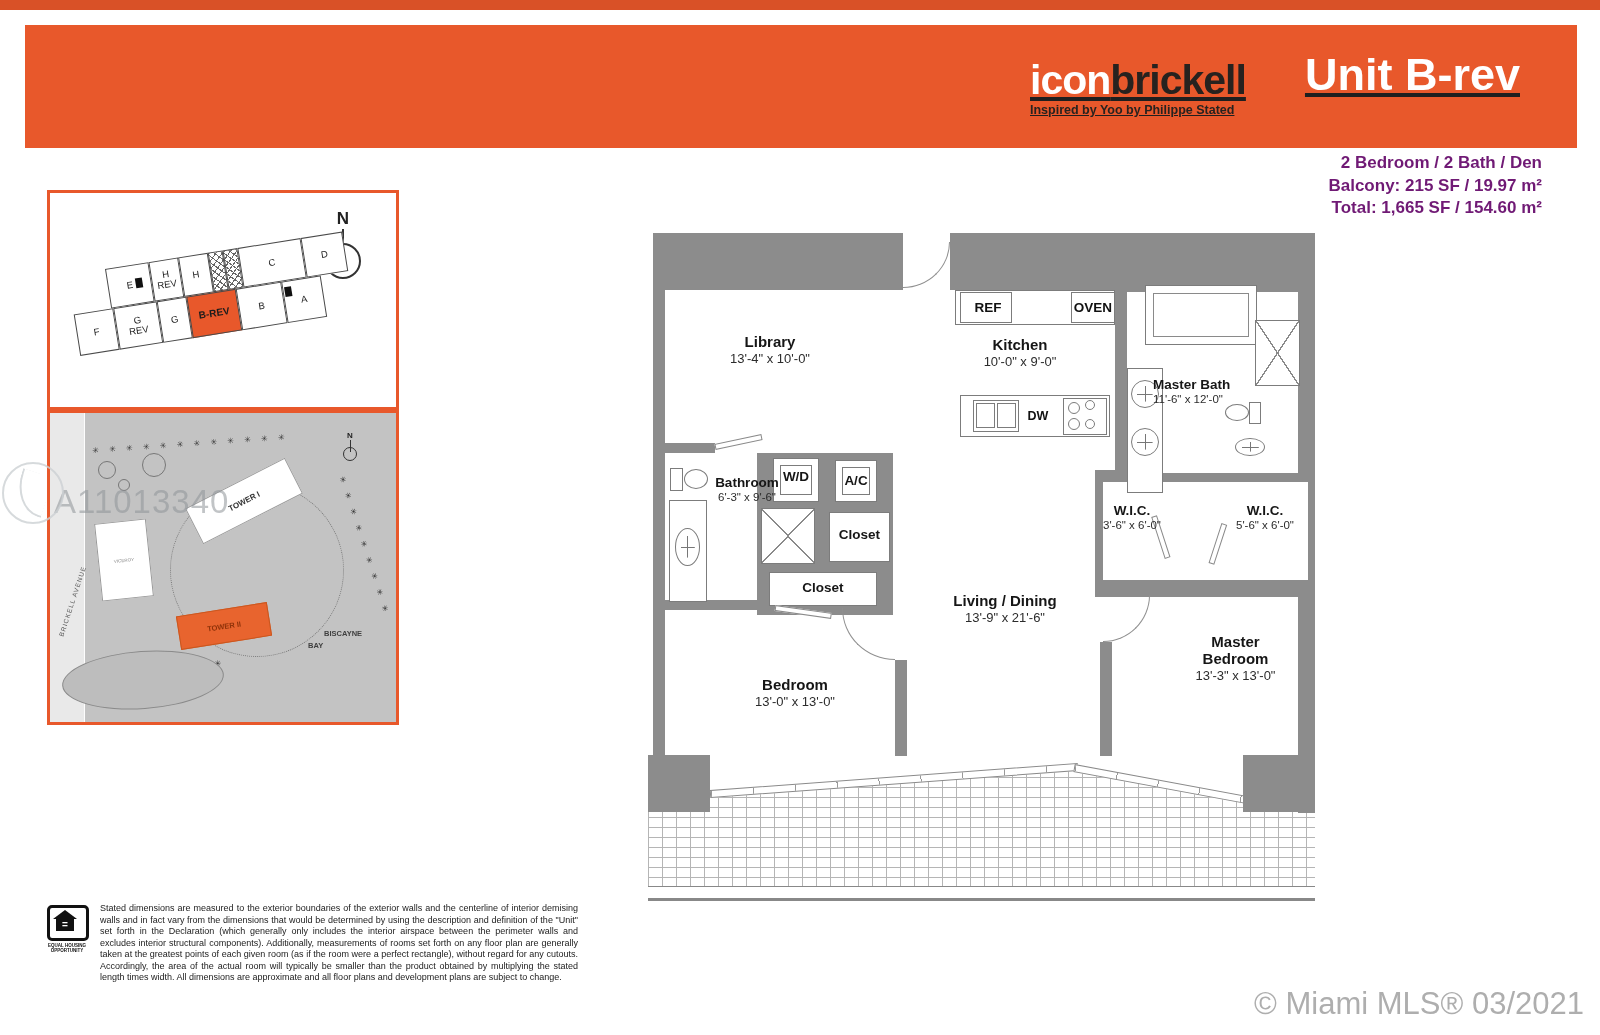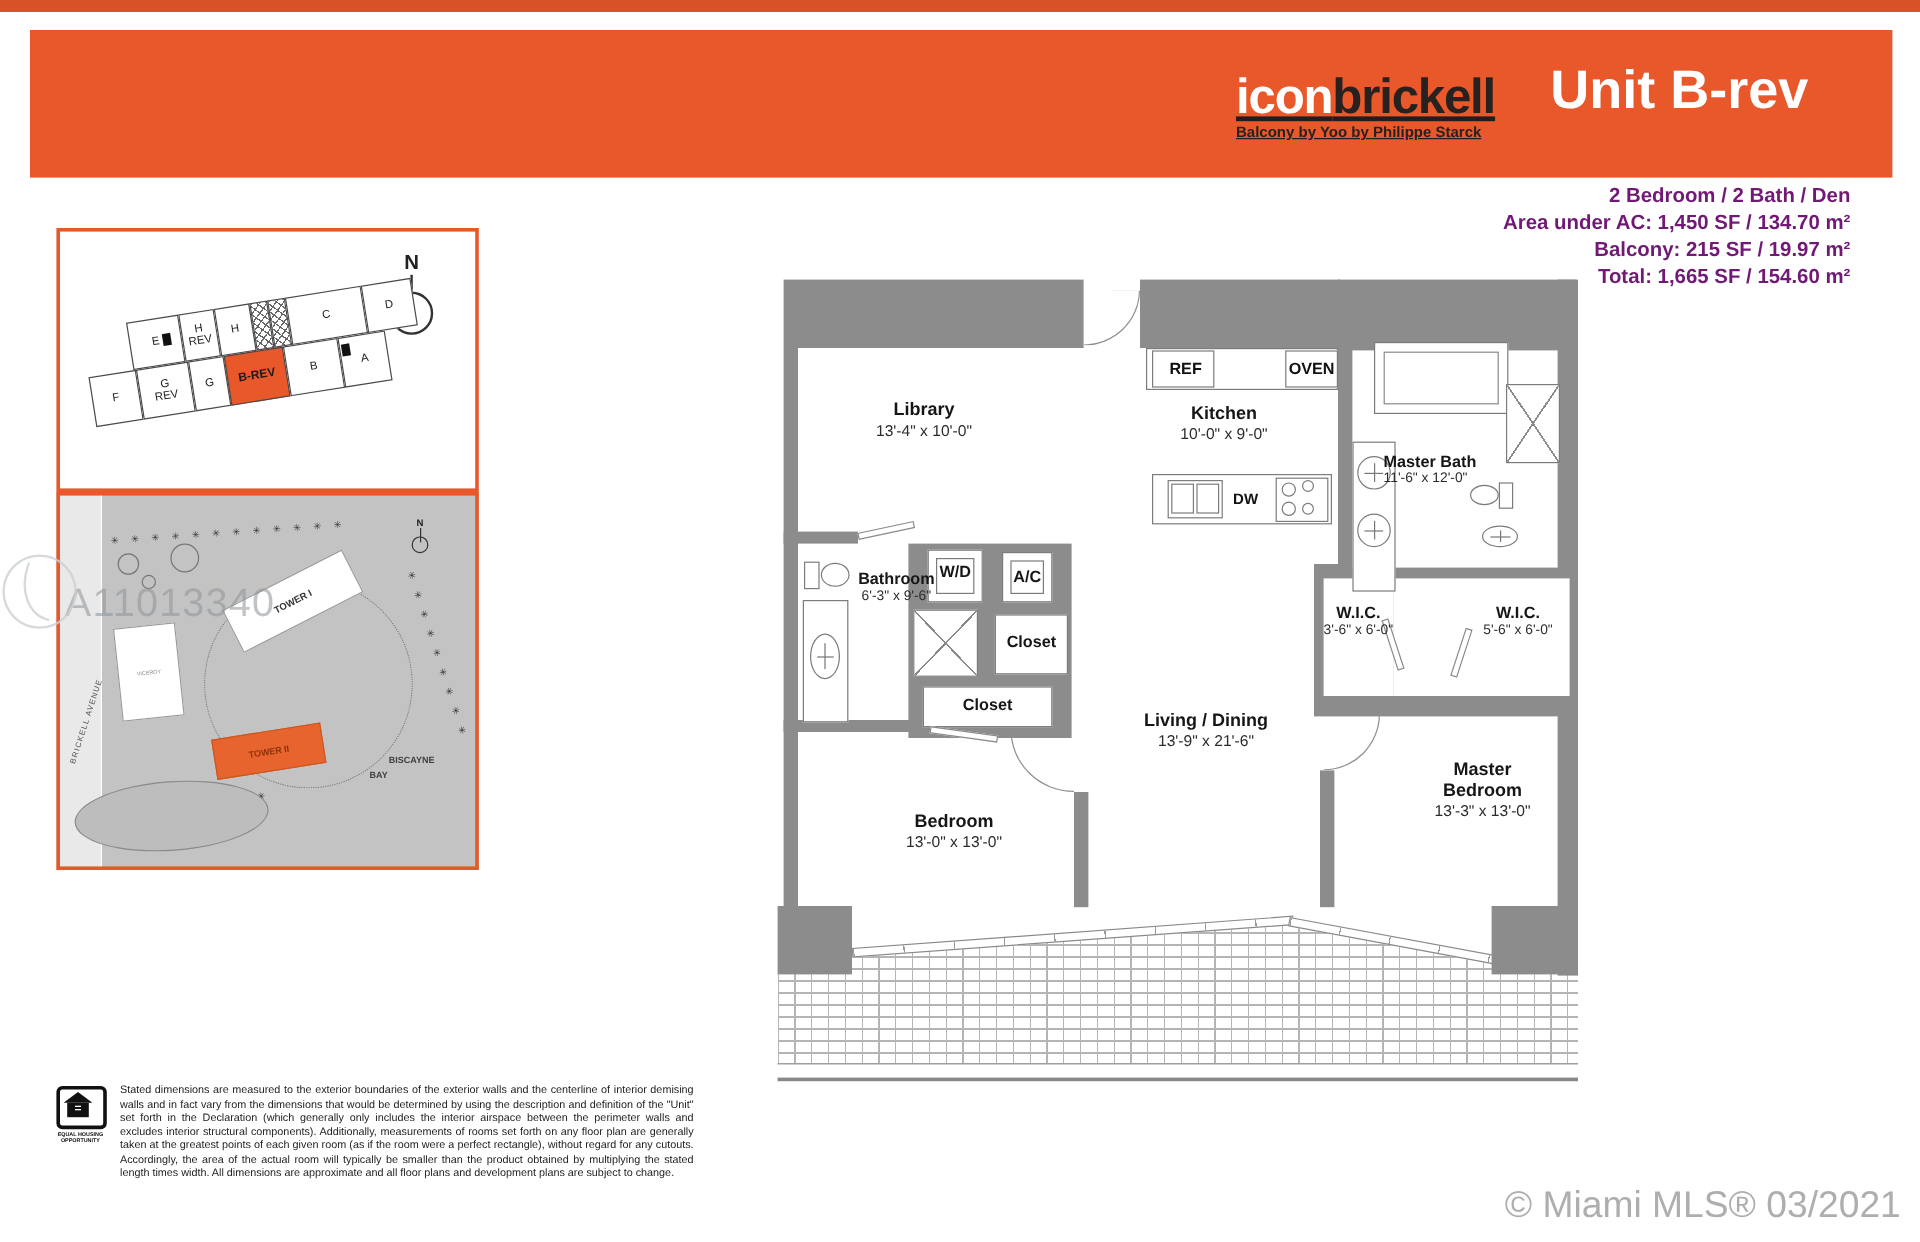--- a/index.html
+++ b/index.html
@@ -7,21 +7,21 @@
         font-family:"Liberation Sans", sans-serif;color:#1f1f1f;}
   .abs{position:absolute;}
   
   .top-strip{position:absolute;left:0;top:0;width:1600px;height:10px;background:#d95127;}
   .header{position:absolute;left:25px;top:25px;width:1552px;height:123px;background:#e8582b;}
   .brand{position:absolute;left:1005px;top:34px;width:290px;text-align:left;text-decoration:underline;}
   .brand .bt{font-size:41px;font-weight:bold;letter-spacing:-1px;line-height:42px;}
   .brand .bi{color:#ffffff;}
   .brand .bb{color:#27221f;}
   .brand .tag{font-size:12.5px;font-weight:bold;color:#27221f;margin-top:2px;}
-  .unitblk{position:absolute;right:70px;top:26px;text-align:left;}
+  .unitblk{position:absolute;right:57px;top:26px;text-align:left;text-decoration:underline;}
   .unitblk .ut{font-size:45px;font-weight:bold;color:#ffffff;line-height:48px;}
   .unitblk .ul{font-size:26px;font-weight:bold;color:#1d1d1d;margin-top:6px;letter-spacing:.5px;}
   
   .stats{position:absolute;right:58px;top:152px;width:460px;text-align:right;
          font-size:17px;font-weight:bold;line-height:22.5px;color:#701a75;}
   
   .keybox{position:absolute;left:47px;top:190px;width:352px;height:220px;background:#fff;
           border:3px solid #e8582b;box-sizing:border-box;}
   .kp-bldg{position:absolute;left:22px;top:58px;width:300px;transform:rotate(-9deg);}
   .kp-row{display:flex;}
@@ -94,30 +94,29 @@
 </head>
 <body>
 
 <div class="page">
 
   <div class="top-strip"></div>
 
   <div class="header">
     <div class="brand">
       <div class="bt"><span class="bi">icon</span><span class="bb">brickell</span></div>
-      <div class="tag">Balcony by Yoo by Philippe Starck</div>
+      <div class="tag">Inspired by Yoo by Philippe Stated</div>
     </div>
     <div class="unitblk">
       <div class="ut">Unit B-rev</div>
     </div>
   </div>
 
   <div class="stats">
     <div>2 Bedroom / 2 Bath / Den</div>
-    <div>Area under AC: 1,450 SF / 134.70 m²</div>
     <div>Balcony: 215 SF / 19.97 m²</div>
     <div>Total: 1,665 SF / 154.60 m²</div>
   </div>
 
   <div class="keybox">
     <div class="north" style="left:268px;top:16px;width:50px;">
       <div class="nl" style="font-size:17px;">N</div>
       <div class="nstick" style="width:2px;height:26px;"></div>
       <div class="ncirc" style="width:36px;height:36px;margin-top:-12px;"></div>
     </div>

